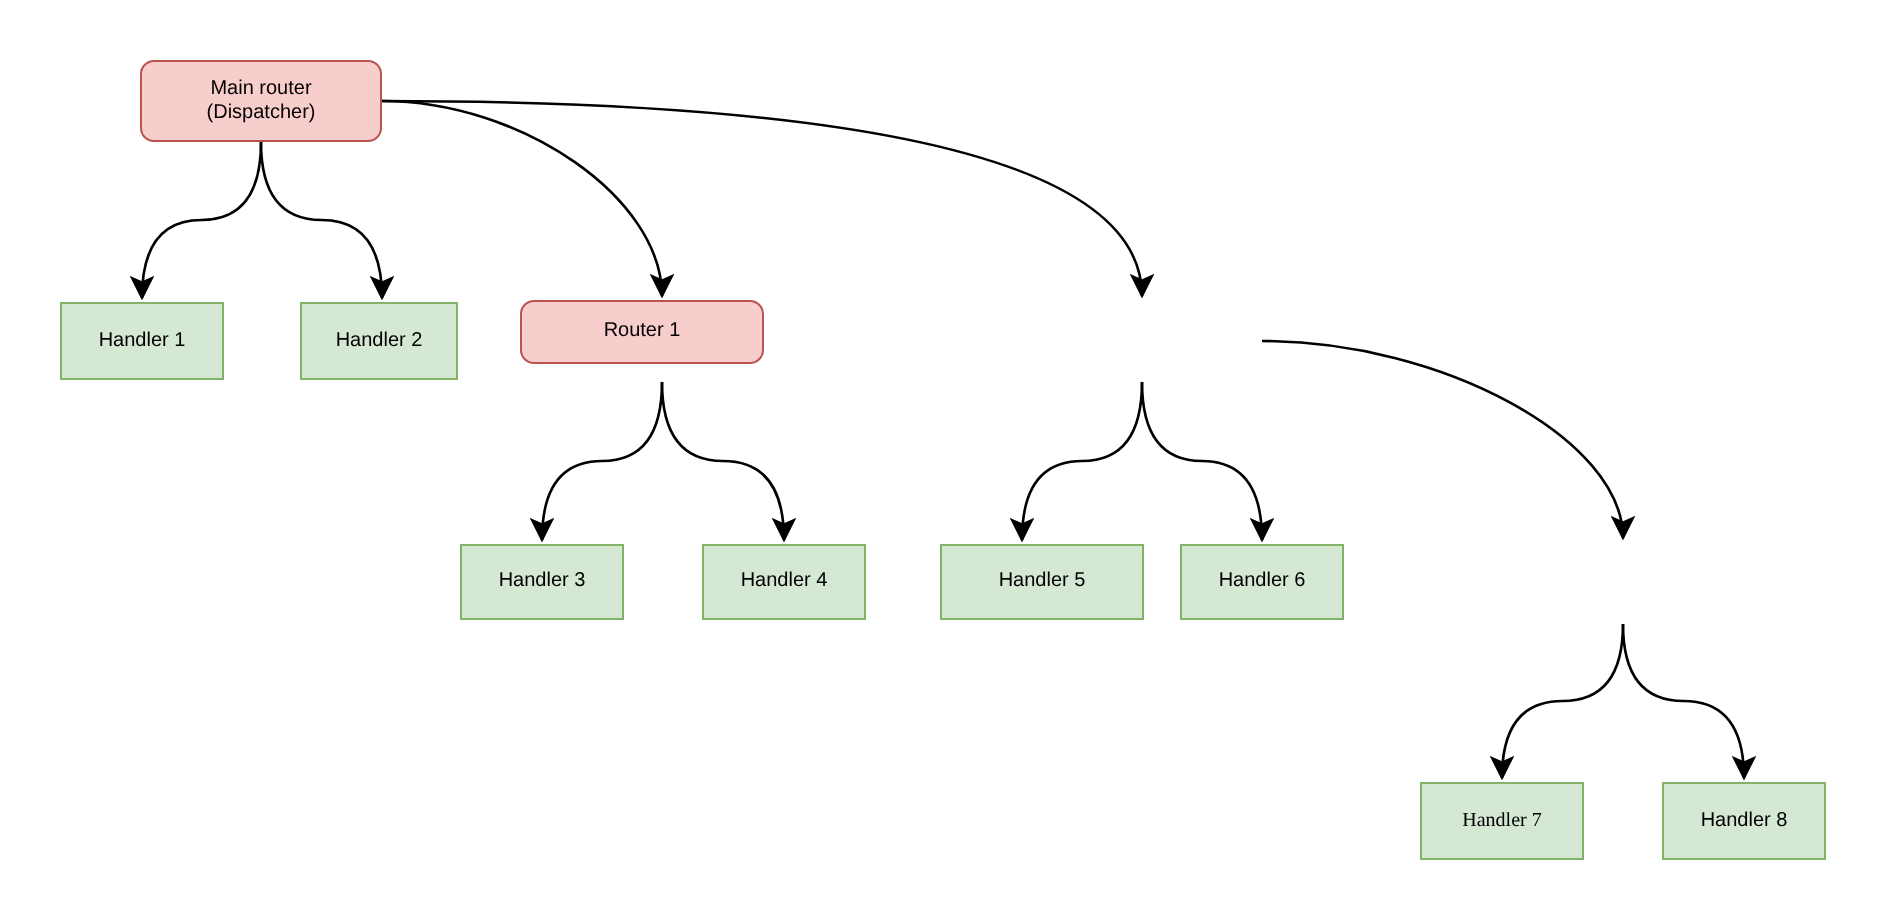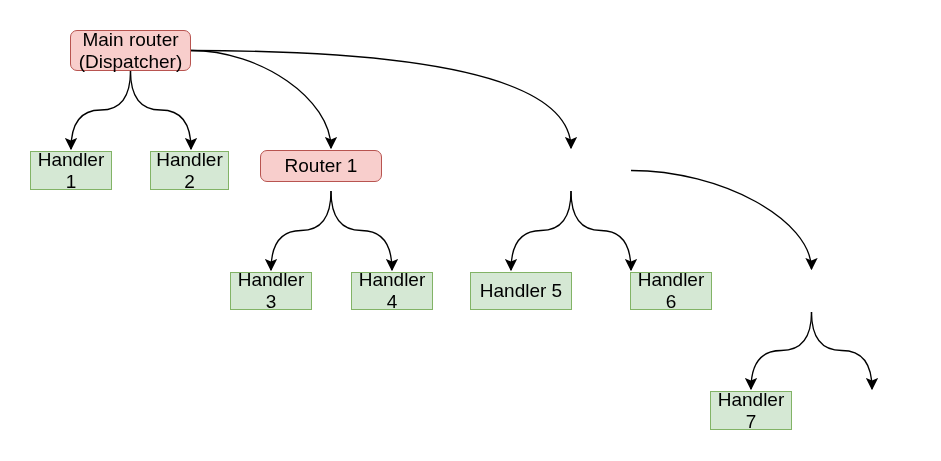--- a/index.html
+++ b/index.html
@@ -29,21 +29,21 @@
     width: 941px;
     height: 461px;
   }
   .node {
     position: absolute;
     box-sizing: border-box;
     display: flex;
     align-items: center;
     justify-content: center;
     text-align: center;
-    font-size: 19px;
+    font-size: 10px;
     line-height: 1.15;
     color: #000000;
     white-space: pre-line;
   }
   .node.router {
     border-radius: 7px;
   }
   .node .label {
     display: block;
     pointer-events: none;
@@ -75,16 +75,17 @@
   </svg>
   <div id="node-layer">
       <div class="node router" style="left: 70px; top: 30px; width: 121px; height: 41px; background: rgb(248, 206, 204); border: 1.4px solid rgb(184, 84, 80);"><span class="label">Main router
 (Dispatcher)</span></div>
       <div class="node handler" style="left: 30px; top: 151px; width: 82px; height: 39px; background: rgb(213, 232, 212); border: 1.4px solid rgb(130, 179, 102);"><span class="label">Handler 1</span></div>
       <div class="node handler" style="left: 150px; top: 151px; width: 79px; height: 39px; background: rgb(213, 232, 212); border: 1.4px solid rgb(130, 179, 102);"><span class="label">Handler 2</span></div>
       <div class="node router" style="left: 260px; top: 150px; width: 122px; height: 32px; background: rgb(248, 206, 204); border: 1.4px solid rgb(184, 84, 80);"><span class="label">Router 1</span></div>
       <div class="node handler" style="left: 230px; top: 272px; width: 82px; height: 38px; background: rgb(213, 232, 212); border: 1.4px solid rgb(130, 179, 102);"><span class="label">Handler 3</span></div>
       <div class="node handler" style="left: 351px; top: 272px; width: 82px; height: 38px; background: rgb(213, 232, 212); border: 1.4px solid rgb(130, 179, 102);"><span class="label">Handler 4</span></div>
       <div class="node handler" style="left: 470px; top: 272px; width: 102px; height: 38px; background: rgb(213, 232, 212); border: 1.4px solid rgb(130, 179, 102);"><span class="label">Handler 5</span></div>
-      <div class="node handler" style="left: 590px; top: 272px; width: 82px; height: 38px; background: rgb(213, 232, 212); border: 1.4px solid rgb(130, 179, 102); margin-left: 40px;"><span class="label">Handler 6</span></div>
-      <div class="node handler" style="left: 710px; top: 391px; width: 82px; height: 39px; background: rgb(213, 232, 212); border: 1.4px solid rgb(130, 179, 102);"><span class="label">Handler 7</span></div>
+      <div class="node handler" style="left: 590px; top: 272px; width: 82px; height: 38px; background: rgb(213, 232, 212); border: 1.4px solid rgb(130, 179, 102);"><span class="label">Handler 6</span></div>
+      <div class="node handler" style="left: 710px; top: 391px; width: 82px; height: 39px; background: rgb(213, 232, 212); border: 1.4px solid rgb(130, 179, 102); font-family: Liberation Serif, serif;"><span class="label">Handler 7</span></div>
+      <div class="node handler" style="left: 831px; top: 391px; width: 82px; height: 39px; background: rgb(213, 232, 212); border: 1.4px solid rgb(130, 179, 102);"><span class="label">Handler 8</span></div>
     </div>
 </div>
 
 </body></html>

